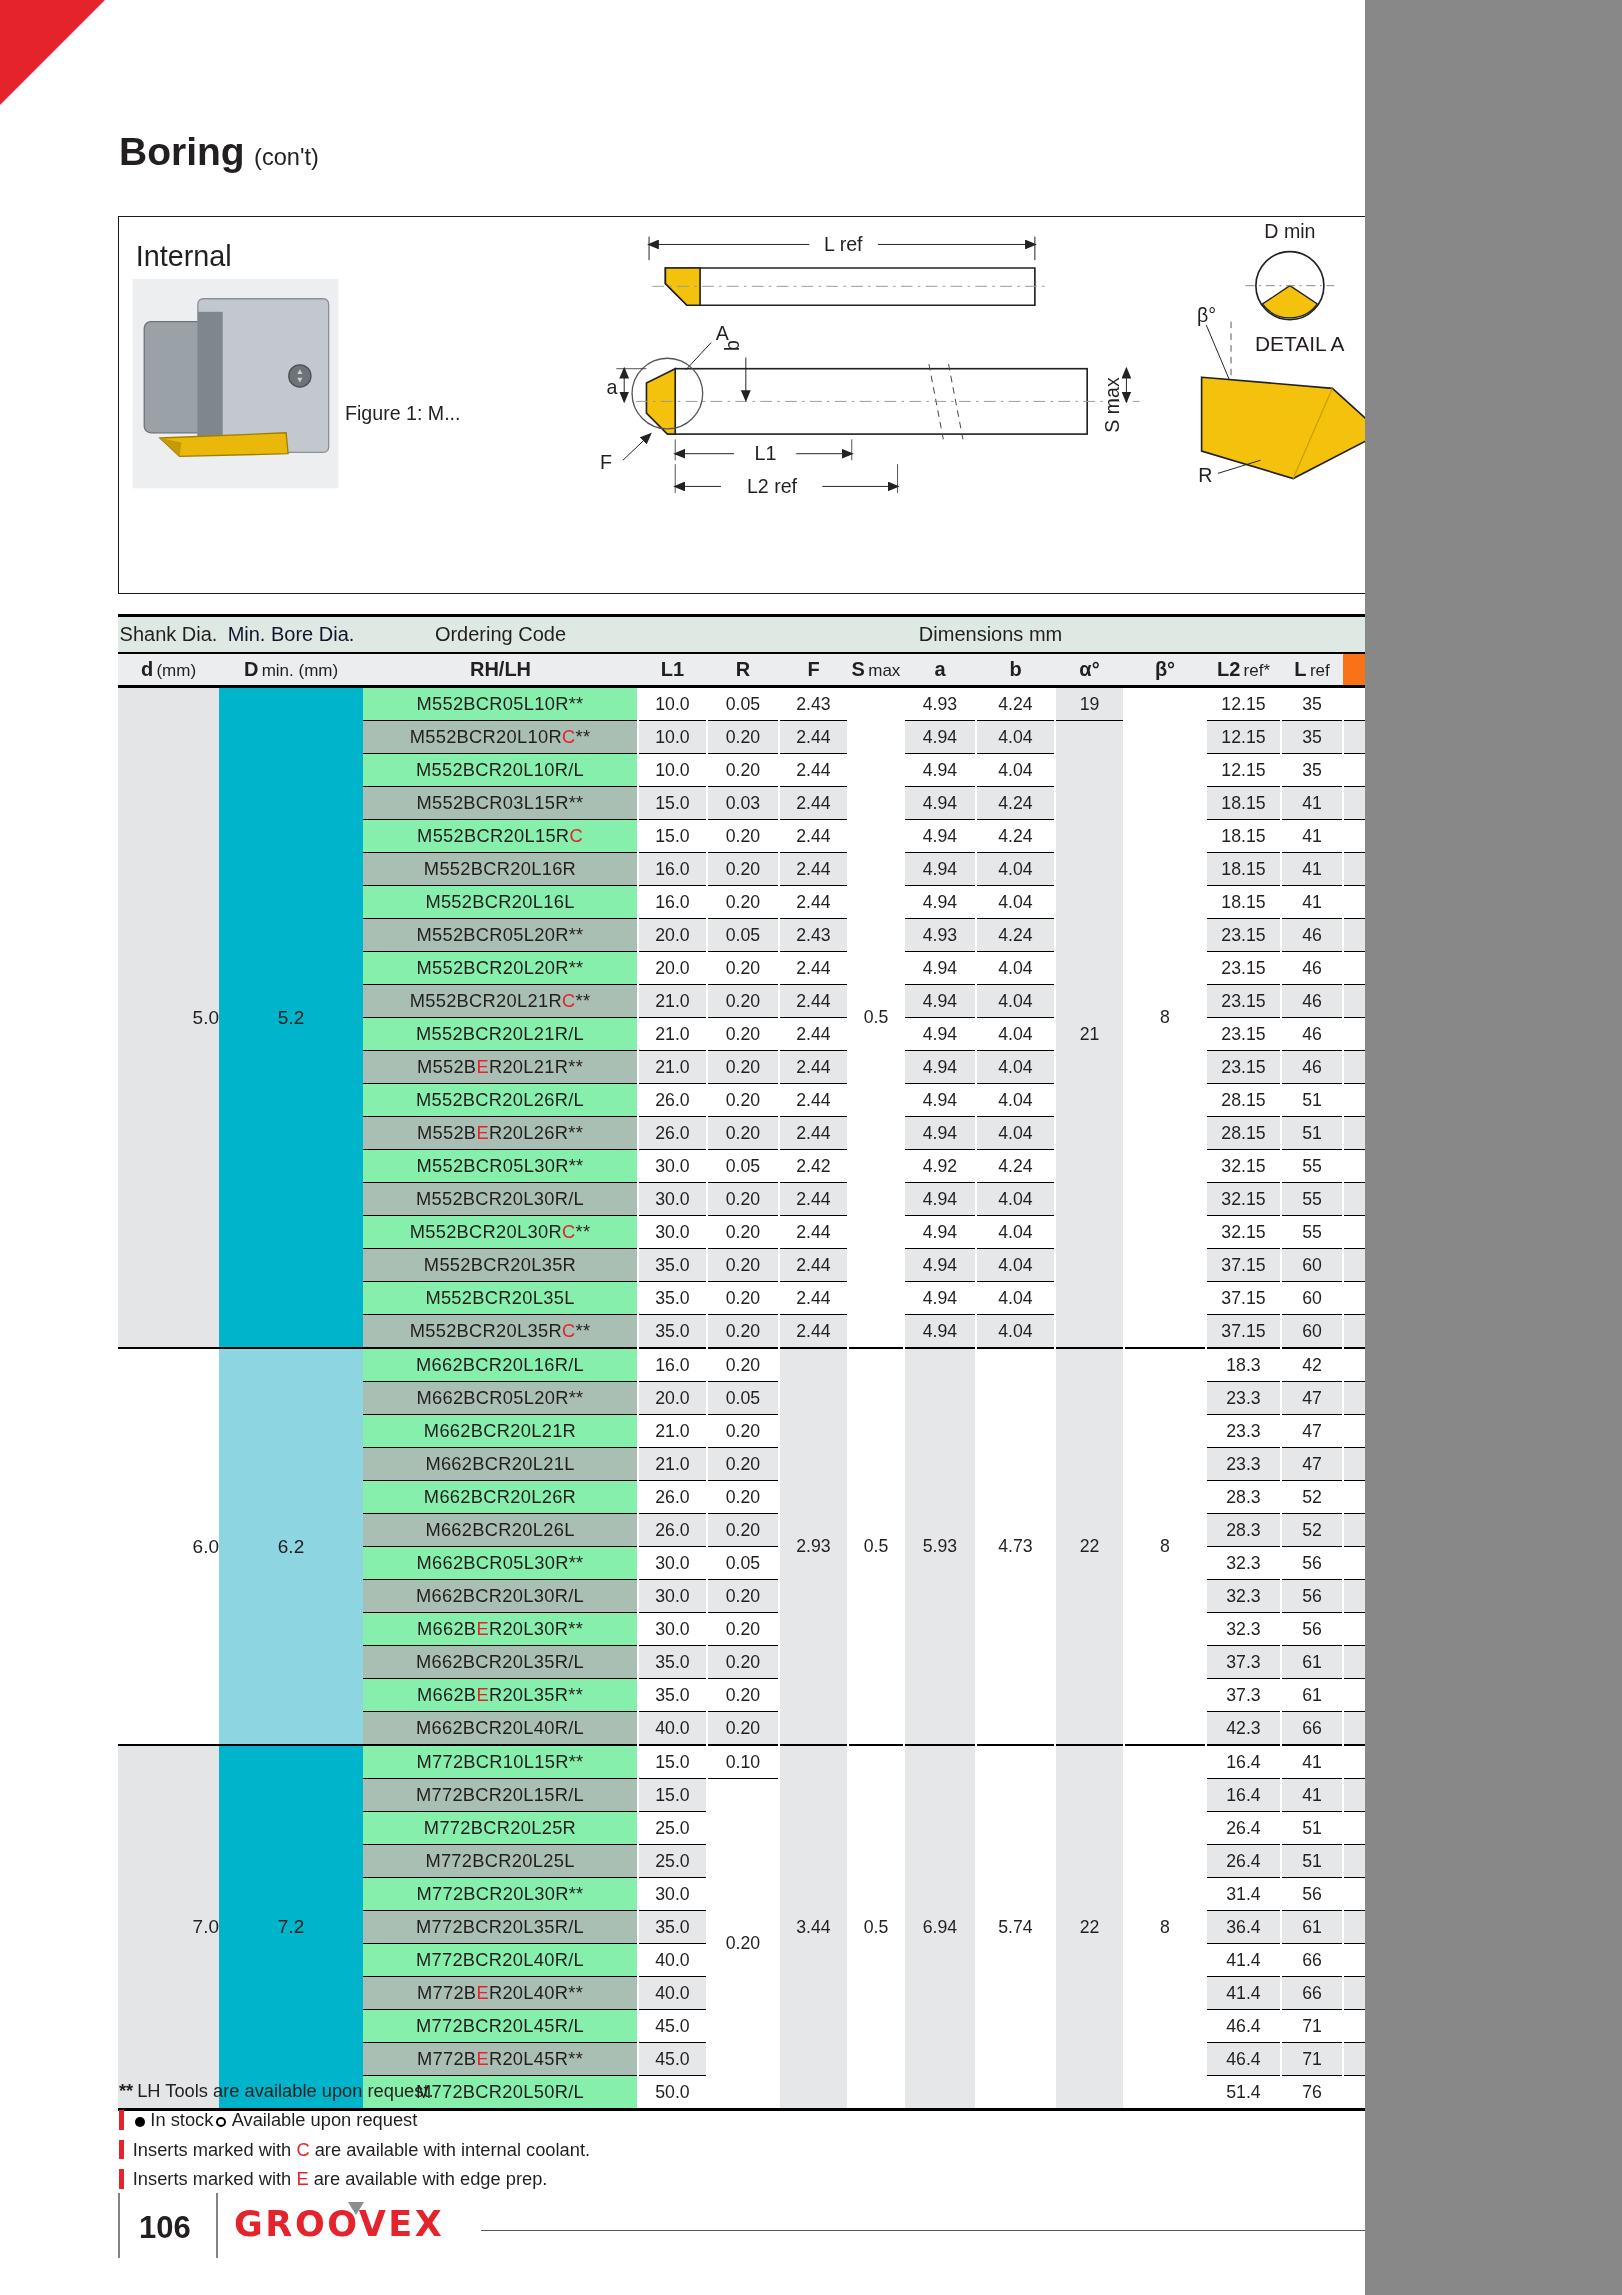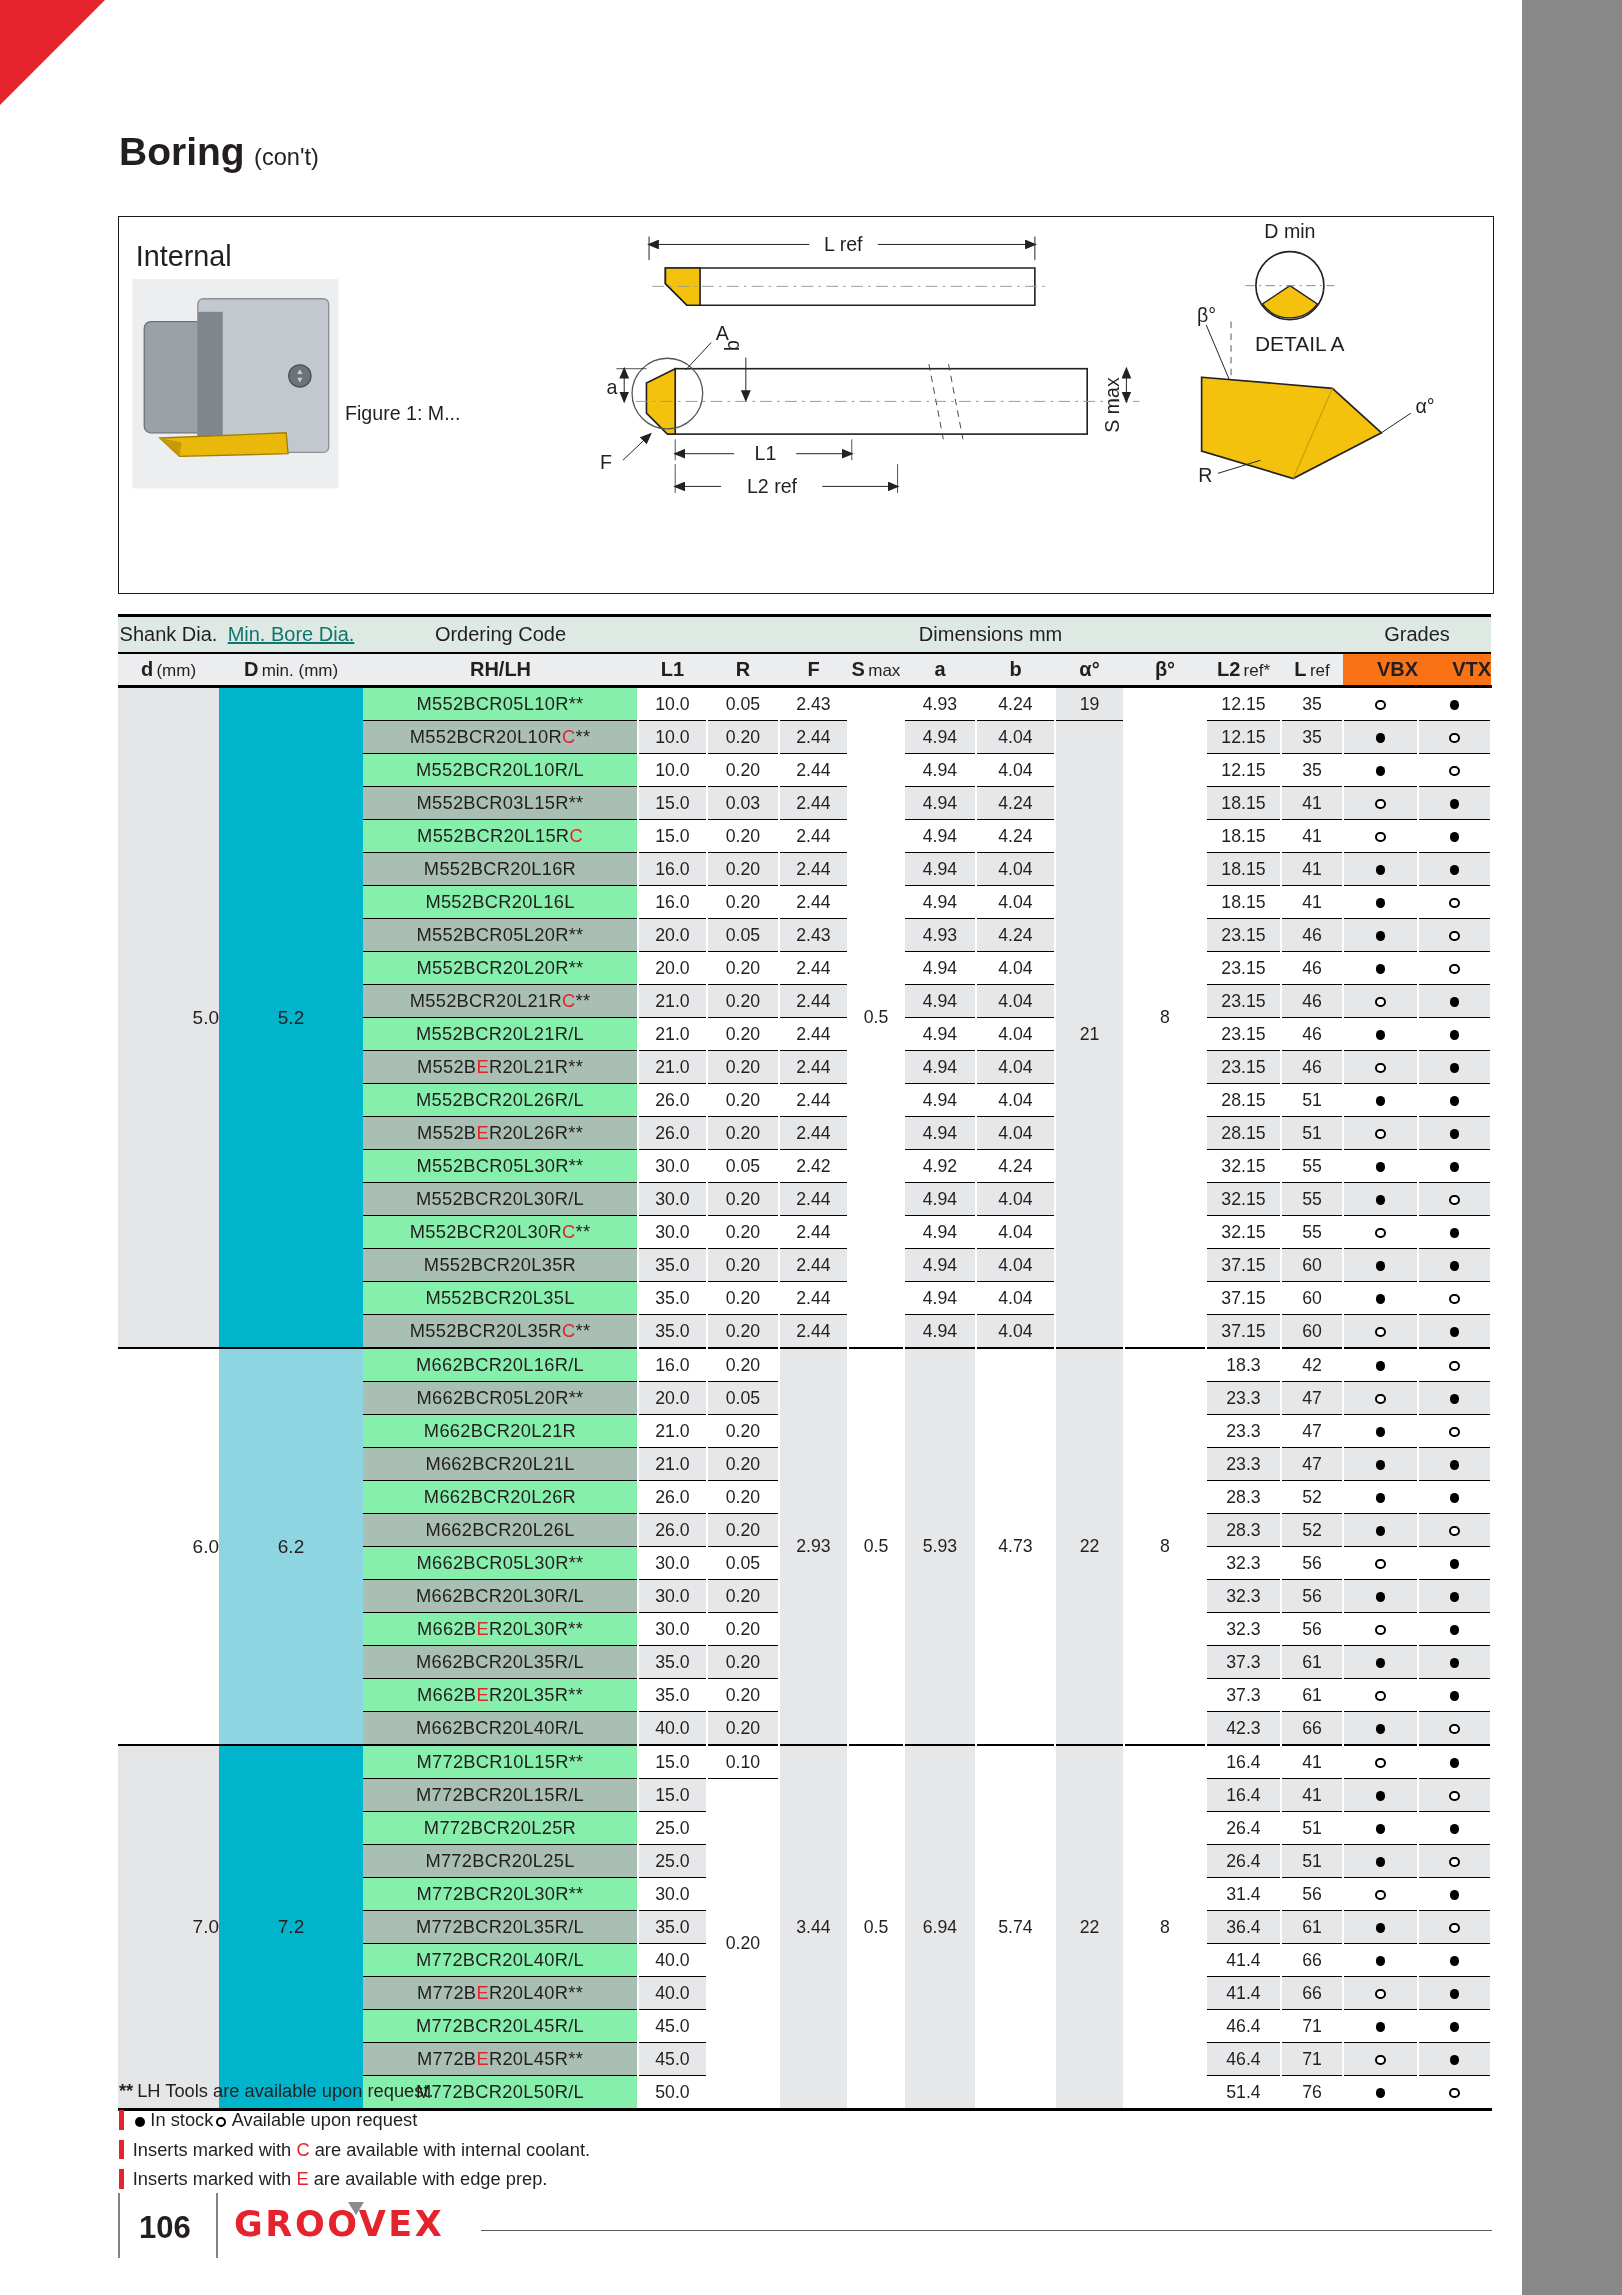--- a/index.html
+++ b/index.html
@@ -1,37 +1,37 @@
 <!DOCTYPE html>
 <html style="font-size:10.5px"><head>
 <meta charset="utf-8">
 <style>
   html,body{margin:0;padding:0;background:#888;}
-  .page{position:relative;width:1522px;height:2295px;background:#ffffff;overflow:hidden;
+  .page{position:relative;width:1365px;height:2295px;background:#ffffff;overflow:hidden;
         font-family:"Liberation Sans",sans-serif;color:#231f20;}
   
   .corner{position:absolute;top:0;left:0;width:0;height:0;
           border-top:105px solid #e5232d;border-right:105px solid transparent;}
   
   .title{position:absolute;left:119px;top:130px;white-space:nowrap;}
   .title .t1{font-size:39px;font-weight:bold;letter-spacing:0px;}
   .title .t2{font-size:23.6px;font-weight:normal;margin-left:6.5px;}
   
   .figure-box{position:absolute;left:118px;top:216px;width:1374px;height:376px;
               border:1.3px solid #1a1a1a;background:#fff;}
   .figure-box svg{position:absolute;left:0;top:0;}
   svg text{font-family:"Liberation Sans",sans-serif;fill:#231f20;}
   
   .tablewrap{position:absolute;left:118px;top:614px;}
   table{width:1372px;border-collapse:collapse;table-layout:fixed;
         border-top:3.9px solid #000;border-bottom:3.9px solid #000;}
   th,td{padding:0;text-align:center;vertical-align:middle;}
   thead tr.h1 th{background:#dfe9e4;font-size:20px;font-weight:normal;height:35px;
                  border-bottom:2px solid #000;}
-  thead tr.h1 th.red{color:#0f766e;text-decoration:underline;}
+  thead tr.h1 th.red{color:#0f172a;}
   thead tr.h2 th{background:#ecedee;font-size:20px;height:31px;border-bottom:3.3px solid #000;}
   thead tr.h2 th .m{font-weight:bold;}
   thead tr.h2 th .r{font-weight:normal;font-size:17px;margin-left:3.3px;}
   thead tr.h2 th.gr{background:#f97316;text-align:right;}
   tbody{border-top:2px solid #000;}
   tbody td{height:32px;font-size:17.7px;}
   td.code{font-size:18.3px;letter-spacing:0.3px;}
   td.c0{background:#86efac;}
   td.c1{background:#a9bfb4;}
   td.a0{background:#ffffff;}

